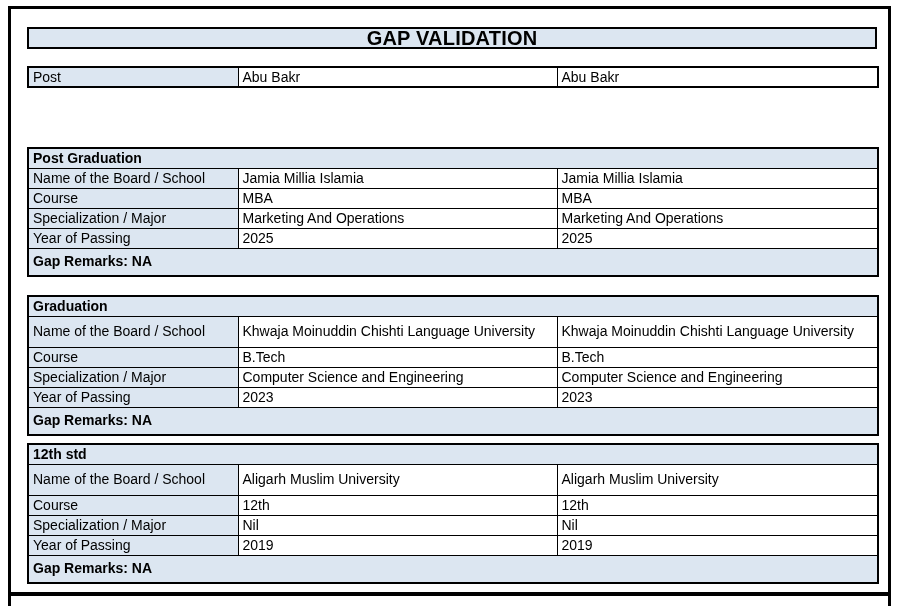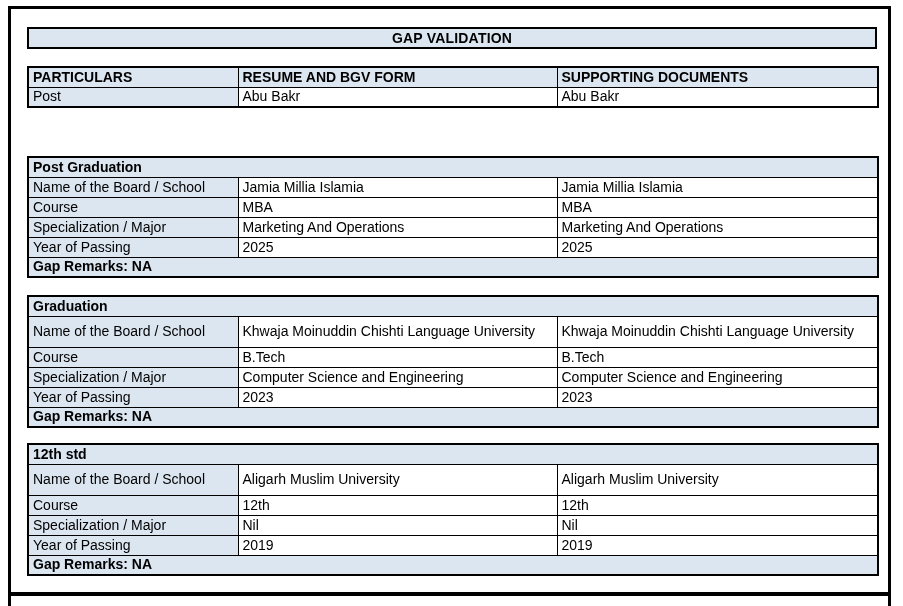--- a/index.html
+++ b/index.html
@@ -9,65 +9,60 @@
     font-size:14px;color:#000;
   }
   .outer-border{
     position:absolute;left:8px;top:6px;width:883px;height:780px;
     border:3px solid #000;box-sizing:border-box;background:transparent;
   }
   .title-bar{
     position:absolute;left:27px;top:27px;width:850px;height:22px;
     box-sizing:border-box;background:#dce6f1;border:2px solid #000;
     display:flex;align-items:center;justify-content:center;
-    font-weight:bold;font-size:14px;letter-spacing:.2px;
+    font-weight:bold;font-size:20px;letter-spacing:.2px;
   }
   table.doc{
     position:absolute;left:27px;width:850px;
     border-collapse:collapse;table-layout:fixed;
     border:2px solid #000;
   }
   table.doc td{
     border:1px solid #000;padding:0 4px;overflow:hidden;
     white-space:nowrap;vertical-align:middle;line-height:17px;
   }
   col.c1{width:210px;} col.c2{width:319px;} col.c3{width:321px;}
   .fill{background:#dce6f1;}
   .b{font-weight:bold;}
-  tr.h20{height:20px;} tr.h22{height:20px;} tr.h30{height:31px;}
+  tr.h20{height:20px;} tr.h22{height:28px;} tr.h30{height:31px;}
   td.vb{vertical-align:bottom;padding-bottom:3px;margin-left:28px;}
   .bottom-divider{
     position:absolute;left:8px;top:592px;width:883px;height:4px;background:#000;
   }
   #t-particulars{top:66px;}
-  #t-sec0{top:156px;}
+  #t-sec0{top:147px;}
   #t-sec1{top:295px;border-radius:32px;}
   #t-sec2{top:443px;border-radius:32px;}
 </style>
 </head>
 <body>
 
 <div class="outer-border"></div>
 
 <div class="title-bar">
   <span>GAP VALIDATION</span>
 </div>
 
 <table class="doc" id="t-particulars">
   <colgroup>
       <col class="c1">
       <col class="c2">
       <col class="c3">
     </colgroup>
   <tbody>
-    <tr class="h20">
-      <td class="fill b">PARTICULARS</td>
-      <td class="fill b">RESUME AND BGV FORM</td>
-      <td class="fill b">SUPPORTING DOCUMENTS</td>
-    </tr>
     <tr class="h20">
       <td class="fill">Post</td>
       <td>Abu Bakr</td>
       <td>Abu Bakr</td>
     </tr>
   </tbody>
 </table>
 
 <table class="doc" id="t-sec0">
   <colgroup>

